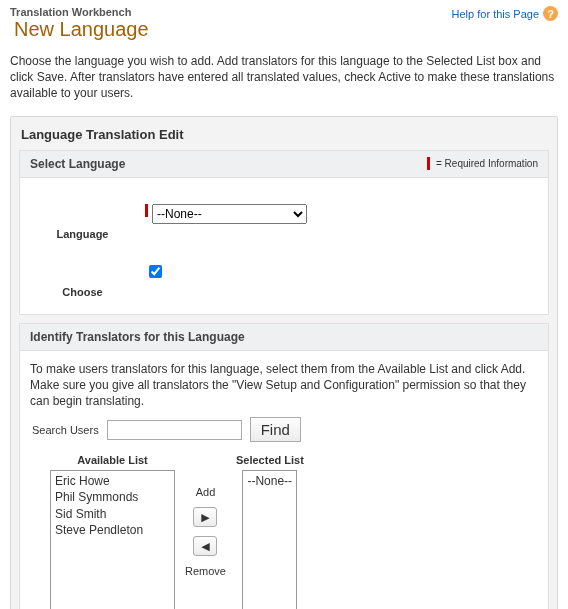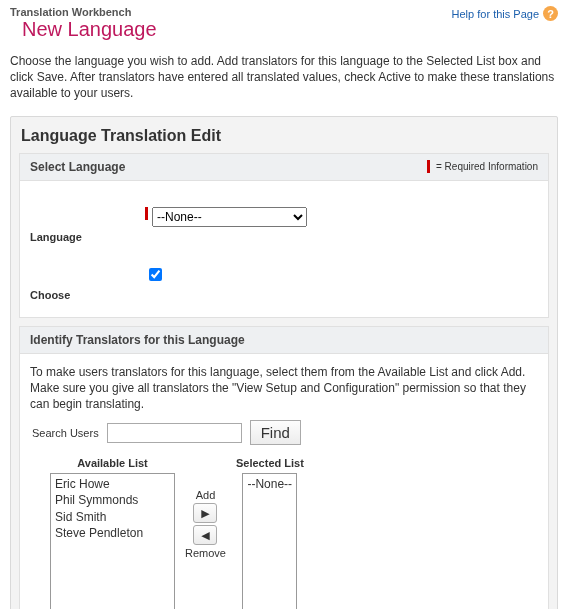--- a/index.html
+++ b/index.html
@@ -13,57 +13,57 @@
     background: #fff;
   }
   .top-row { display: flex; justify-content: space-between; align-items: flex-start; }
   .breadcrumb { font-size: 11px; color: #555; font-weight: bold; margin-bottom: 0; }
   .help-link { font-size: 11px; color: #1b5fad; display: flex; align-items: center; gap: 4px; }
   .help-icon {
     display: inline-flex; width: 15px; height: 15px; border-radius: 50%;
     background: #f7a74a; color: #fff; font-size: 11px; font-weight: bold;
     align-items: center; justify-content: center;
   }
-  h1 { font-size: 20px; font-weight: normal; margin: 0 0 12px 12px; color: #be185d; }
+  h1 { font-size: 20px; font-weight: normal; margin: 0 0 12px 4px; color: #a16207; }
   .intro { font-size: 12px; color: #333; line-height: 1.35; margin-bottom: 14px; }
   .panel { border: 1px solid #d9d9d9; border-radius: 2px; background: #f3f3f3; padding-bottom: 10px; }
-  .panel-header { font-size: 16px; font-weight: bold; color: #333; padding: 10px 10px 8px 10px; }
+  .panel-header { font-size: 13px; font-weight: bold; color: #333; padding: 10px 10px 8px 10px; }
   .section {
     margin: 0 8px 8px 8px; border: 1px solid #e0e0e0; background: #fff;
   }
   .section-header {
     background: #eef0f2; padding: 6px 10px; font-size: 12px; font-weight: bold; color: #444;
     display: flex; justify-content: space-between; align-items: center; border-bottom: 1px solid #e0e0e0;
   }
   .req-info { font-size: 10px; font-weight: normal; color: #333; display: flex; align-items: center; gap: 6px; }
   .req-bar { display: inline-block; width: 3px; height: 13px; background: #c00; }
   .section-body { padding: 10px; font-size: 11px; }
   .form-row { display: flex; align-items: center; margin-bottom: 6px; }
-  .form-label { width: 115px; text-align: left; padding-right: 10px; font-size: 11px; color: #333; font-weight: bold; margin-top: 40px; }
+  .form-label { width: 115px; text-align: center; padding-right: 10px; font-size: 11px; color: #333; font-weight: bold; margin-top: 40px; }
   .req-wrap { display: flex; align-items: stretch; }
   .req-wrap .req-bar { margin-right: 4px; }
   select.lang-select { font-size: 12px; width: 155px; height: 20px; }
   input[type=checkbox] { width: 13px; height: 13px; }
   .desc { font-size: 12px; color: #333; line-height: 1.35; margin-bottom: 8px; }
   .search-row { display: flex; align-items: center; gap: 8px; margin: 4px 0 12px 2px; }
   .search-label { font-size: 11px; }
   .search-input { width: 135px; height: 20px; font-size: 12px; padding: 1px 3px; border: 1px solid #aaa; }
   .btn {
     background: linear-gradient(#fdfdfd, #ececec); border: 1px solid #aaa; border-radius: 0;
     font-size: 15px; padding: 3px 10px; cursor: pointer; color: #333;
   }
   .dual-list { display: flex; gap: 10px; align-items: flex-start; margin-left: 20px; }
   .list-col { display: flex; flex-direction: column; align-items: center; }
   .list-title { font-size: 11px; font-weight: bold; margin-bottom: 4px; }
   .listbox {
     width: 125px; height: 160px; border: 1px solid #999; background: #fff;
     overflow-y: scroll; padding: 2px 4px; font-size: 12px; line-height: 1.35;
   }
   .listbox.sel { width: 55px; }
-  .shuttle { display: flex; flex-direction: column; align-items: center; gap: 2px; margin-top: 32px; font-size: 11px; }
+  .shuttle { display: flex; flex-direction: column; align-items: center; gap: 9px; margin-top: 32px; font-size: 11px; }
   .sbtn {
     width: 24px; height: 20px; background: linear-gradient(#fdfdfd, #ececec);
     border: 1px solid #aaa; border-radius: 3px; display: flex; align-items: center; justify-content: center;
     cursor: pointer; color: #333; font-size: 11px;
   }
   .footer-buttons { text-align: center; margin-top: 12px; }
   .footer-buttons .btn { padding: 3px 12px; margin: 0 2px; }
 </style>
 </head>
 <body>

